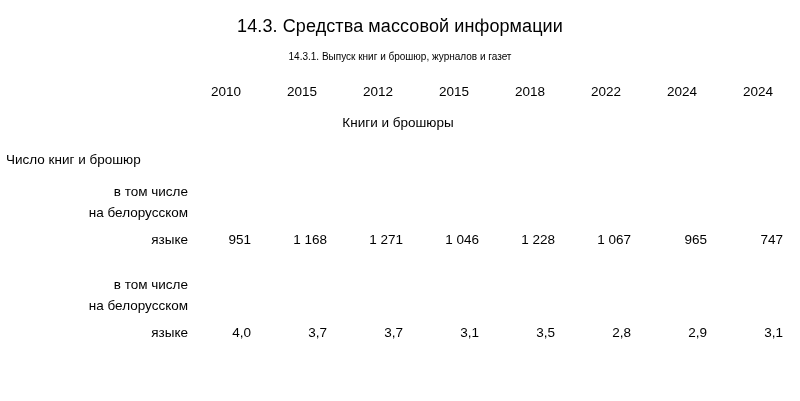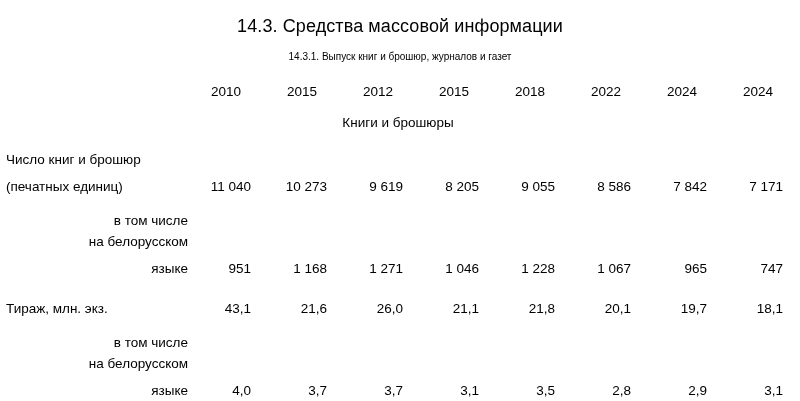--- a/index.html
+++ b/index.html
@@ -150,31 +150,20 @@
       <td class="label-col tight">Число книг и брошюр</td>
       <td class="vline"></td>
       <td class="vline"></td>
       <td class="vline"></td>
       <td class="vline"></td>
       <td class="vline"></td>
       <td class="vline"></td>
       <td class="vline"></td>
       <td class="vline"></td>
     </tr>
-    <tr>
-      <td class="label-col cellpad">(печатных единиц)</td>
-      <td class="vline num cellpad">11 040</td>
-      <td class="vline num cellpad">10 273</td>
-      <td class="vline num cellpad">9 619</td>
-      <td class="vline num cellpad">8 205</td>
-      <td class="vline num cellpad">9 055</td>
-      <td class="vline num cellpad">8 586</td>
-      <td class="vline num cellpad">7 842</td>
-      <td class="vline num cellpad">7 171</td>
-    </tr>
 
     <tr class="spacer">
       <td></td>
       <td class="vline"></td>
       <td class="vline"></td>
       <td class="vline"></td>
       <td class="vline"></td>
       <td class="vline"></td>
       <td class="vline"></td>
       <td class="vline"></td>
@@ -220,31 +209,20 @@
       <td class="vline"></td>
       <td class="vline"></td>
       <td class="vline"></td>
       <td class="vline"></td>
       <td class="vline"></td>
       <td class="vline"></td>
       <td class="vline"></td>
       <td class="vline"></td>
     </tr>
 
-    <tr>
-      <td class="label-col cellpad">Тираж, млн. экз.</td>
-      <td class="vline num cellpad">43,1</td>
-      <td class="vline num cellpad">21,6</td>
-      <td class="vline num cellpad">26,0</td>
-      <td class="vline num cellpad">21,1</td>
-      <td class="vline num cellpad">21,8</td>
-      <td class="vline num cellpad">20,1</td>
-      <td class="vline num cellpad">19,7</td>
-      <td class="vline num cellpad">18,1</td>
-    </tr>
 
     <tr class="spacer">
       <td></td>
       <td class="vline"></td>
       <td class="vline"></td>
       <td class="vline"></td>
       <td class="vline"></td>
       <td class="vline"></td>
       <td class="vline"></td>
       <td class="vline"></td>

